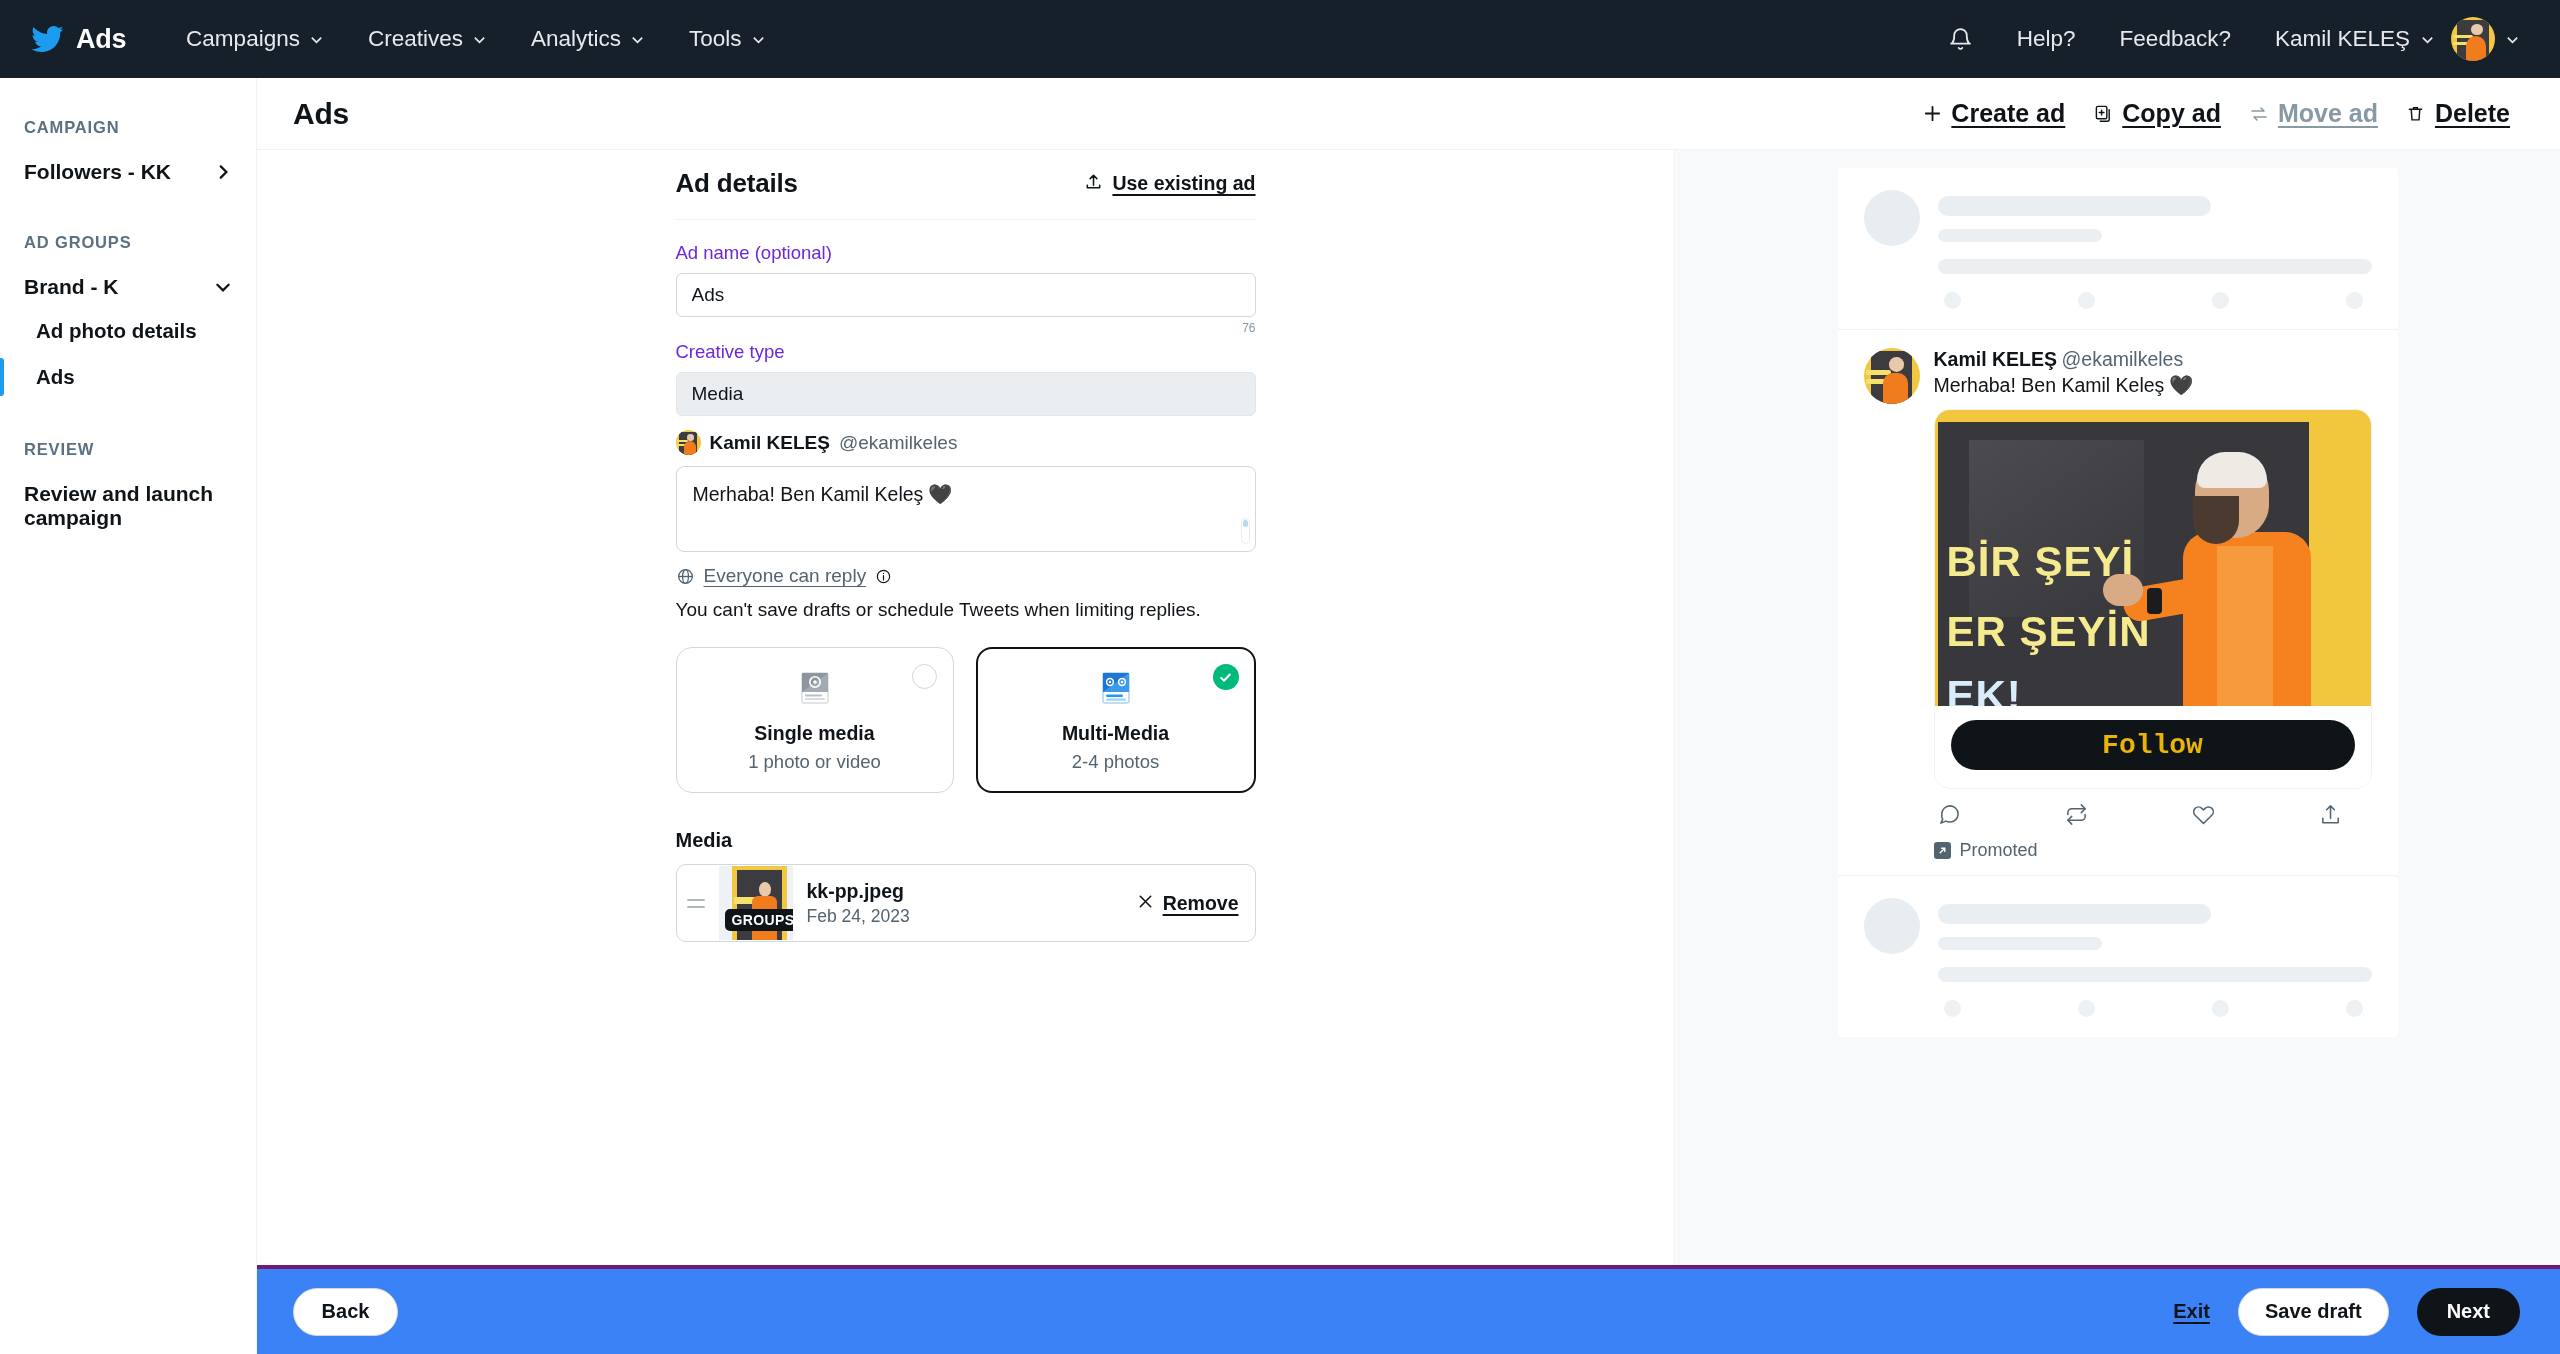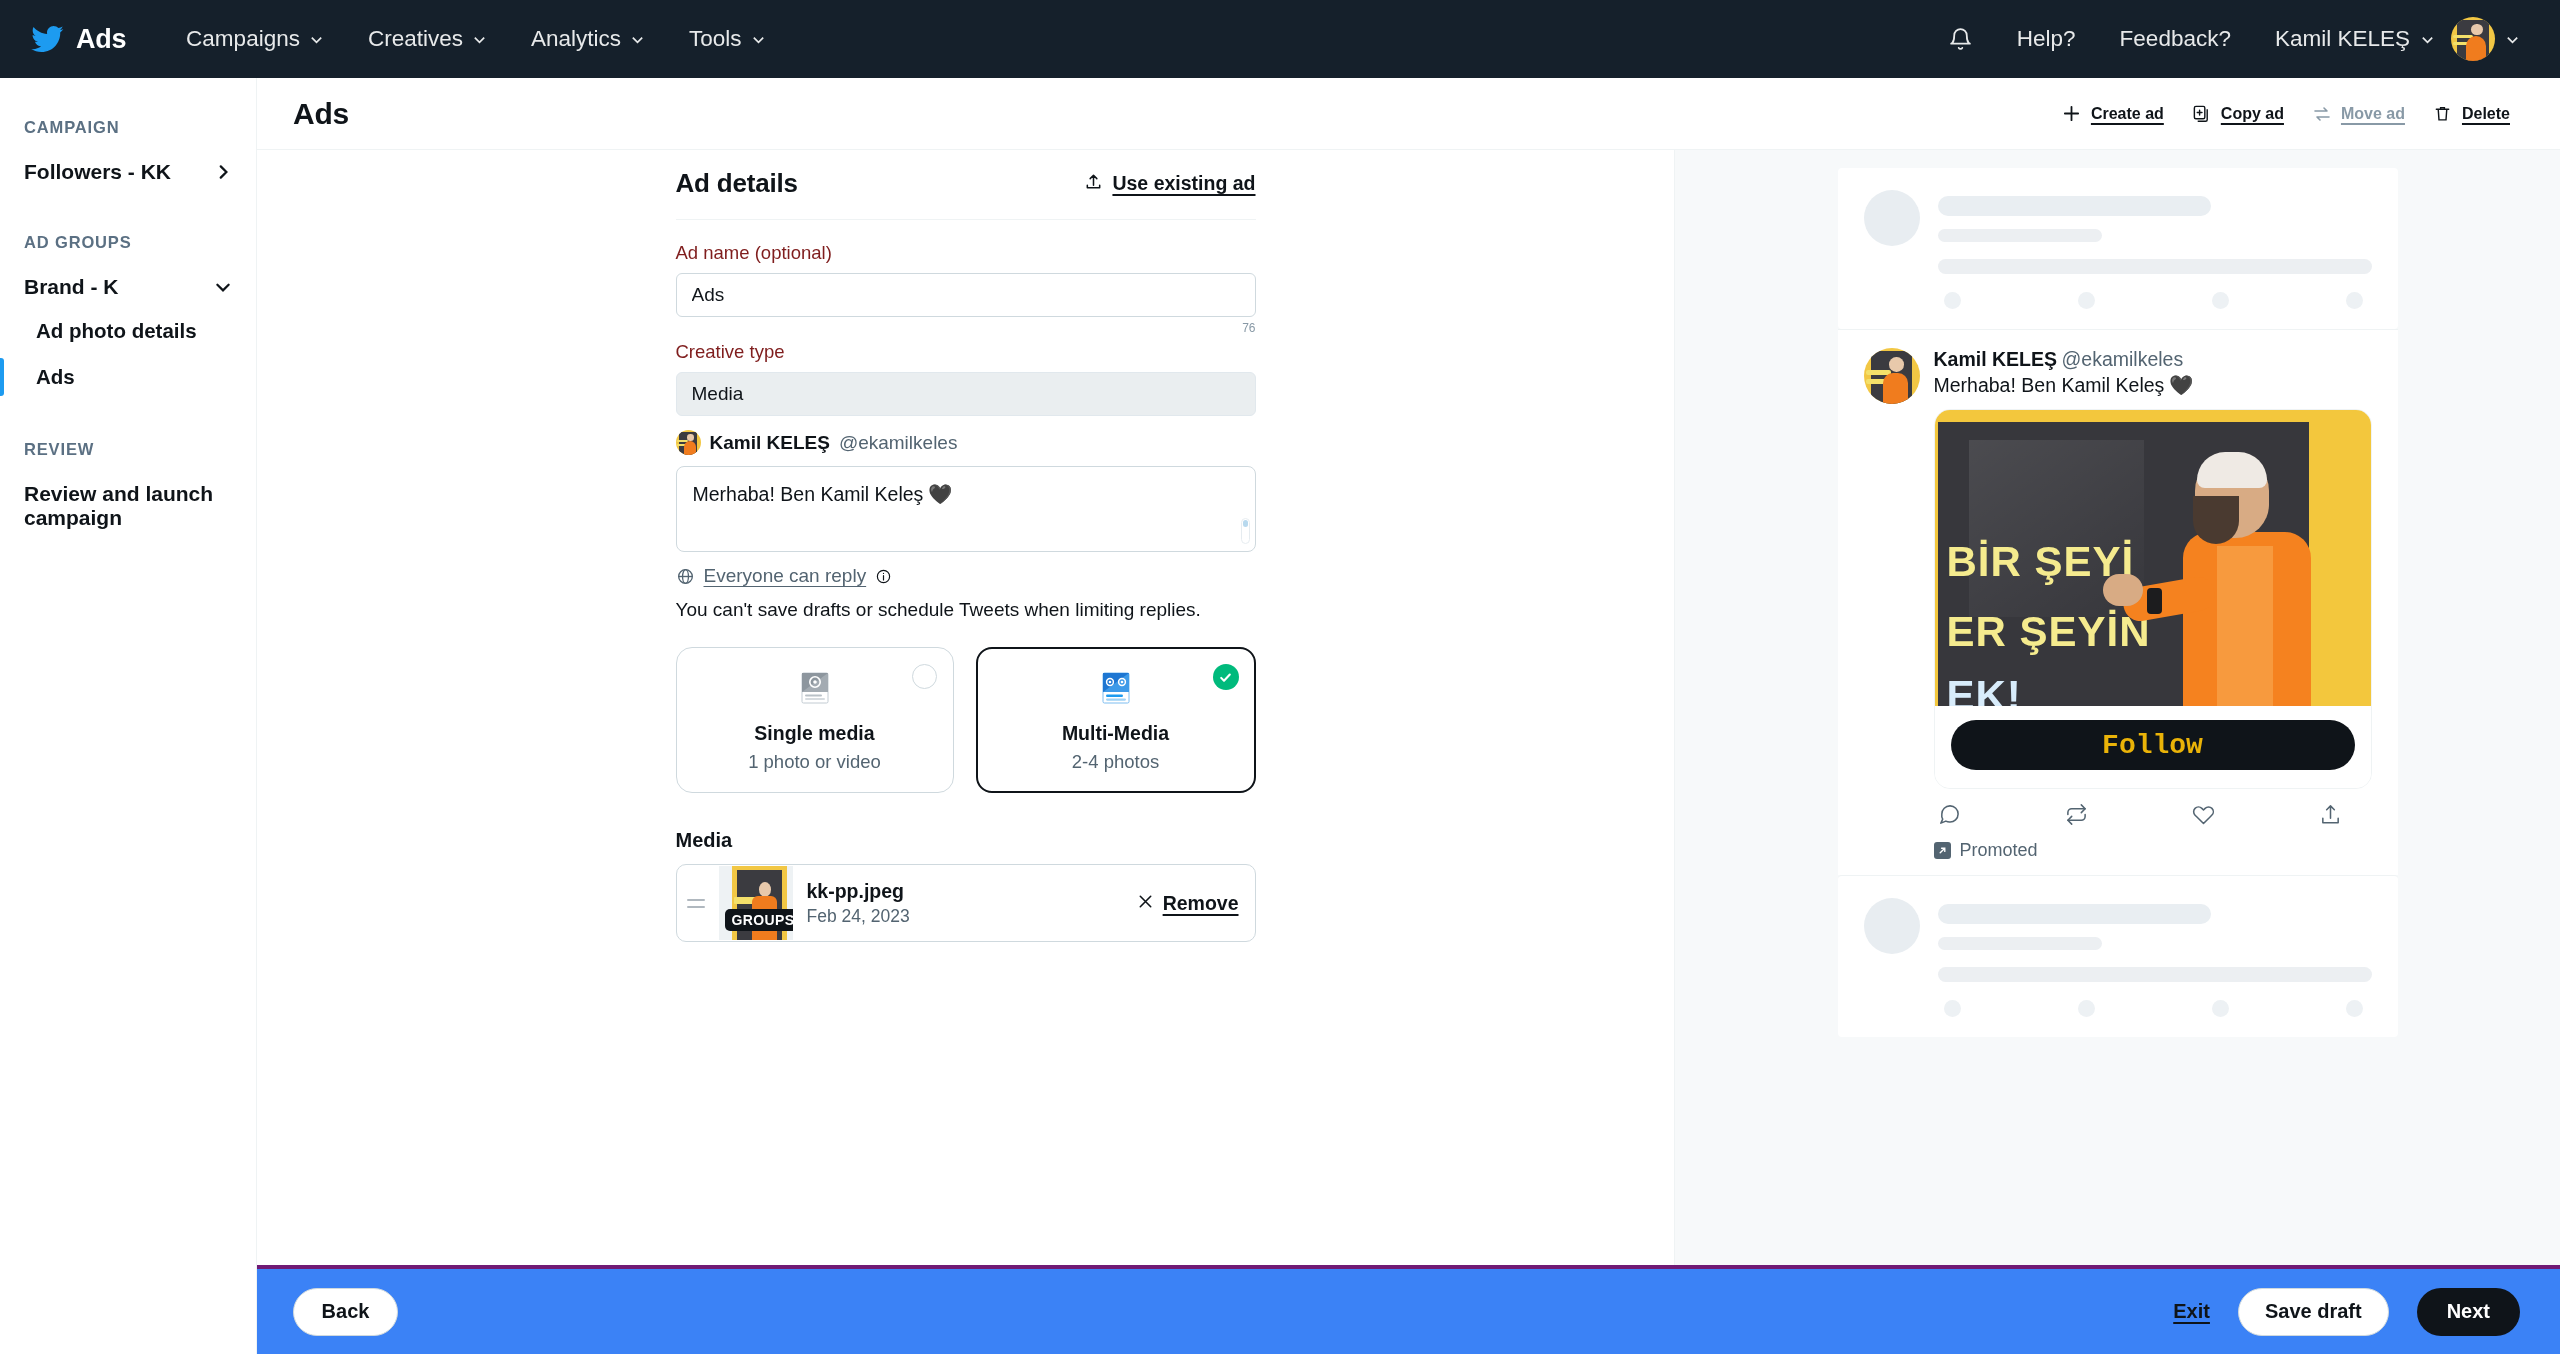--- a/index.html
+++ b/index.html
@@ -88,21 +88,21 @@
   .page-head {
     height: 72px; flex: none;
     display: flex; align-items: center; justify-content: space-between;
     padding: 0 36px 0 36px;
     border-bottom: 1px solid #eff3f4;
   }
   .page-title { font-size: 30px; font-weight: bold; letter-spacing: -0.2px; }
   .head-actions { display: flex; align-items: center; gap: 0; }
   .head-action {
     display: flex; align-items: center; gap: 9px;
-    padding: 6px 14px; cursor: pointer; font-size: 16px; font-weight: bold; color:#0f1419;
+    padding: 6px 14px; cursor: pointer; font-size: 25px; font-weight: bold; color:#0f1419;
   }
   .head-action .ha-txt { text-decoration: underline; text-underline-offset: 4px; text-decoration-thickness: 2px; }
   .head-action.disabled { color: #8899a6; cursor: default; }
   .head-action .ico { width: 20px; height: 20px; display:flex; align-items:center; justify-content:center;}
 
   .body-area { flex: 1; display: flex; min-height: 0; }
 
   
   .form-col {
     flex: 1; min-width: 0; position: relative; overflow: hidden;
@@ -111,21 +111,21 @@
   }
   .form-inner { width: 580px; padding-top: 18px; }
 
   .sec-head { display:flex; align-items:center; justify-content:space-between; padding-bottom: 20px;}
   .sec-title { font-size: 26px; font-weight: bold; letter-spacing: -0.2px;}
   .use-existing { display:flex; align-items:center; gap: 9px; cursor:pointer; font-size: 19.5px; font-weight: bold;}
   .use-existing .ue-txt { text-decoration: underline; text-underline-offset: 4px; text-decoration-thickness: 2px;}
 
   .divider { height: 1px; background: #eff3f4; margin: 0 0 22px 0;}
 
-  .field-label { font-size: 18.5px; color: #7f1d1d; margin-bottom: 9px; }
+  .field-label { font-size: 18.5px; color: #6d28d9; margin-bottom: 9px; }
   .text-input {
     width: 100%; height: 44px; border: 1px solid #cfd9de; border-radius: 6px;
     padding: 0 15px; font-size: 19px; font-family: inherit; color:#0f1419; background:#fff;
     outline: none;
   }
   .input-readonly { background: #eaeef0; border-color: #e1e8ed; }
   .counter { text-align: right; font-size: 12px; color: #8899a6; margin-top: 4px; height: 20px;}
   .field-gap { height: 14px; }
 
   .compose-user { display:flex; align-items:center; gap: 9px; margin-bottom: 11px; }

